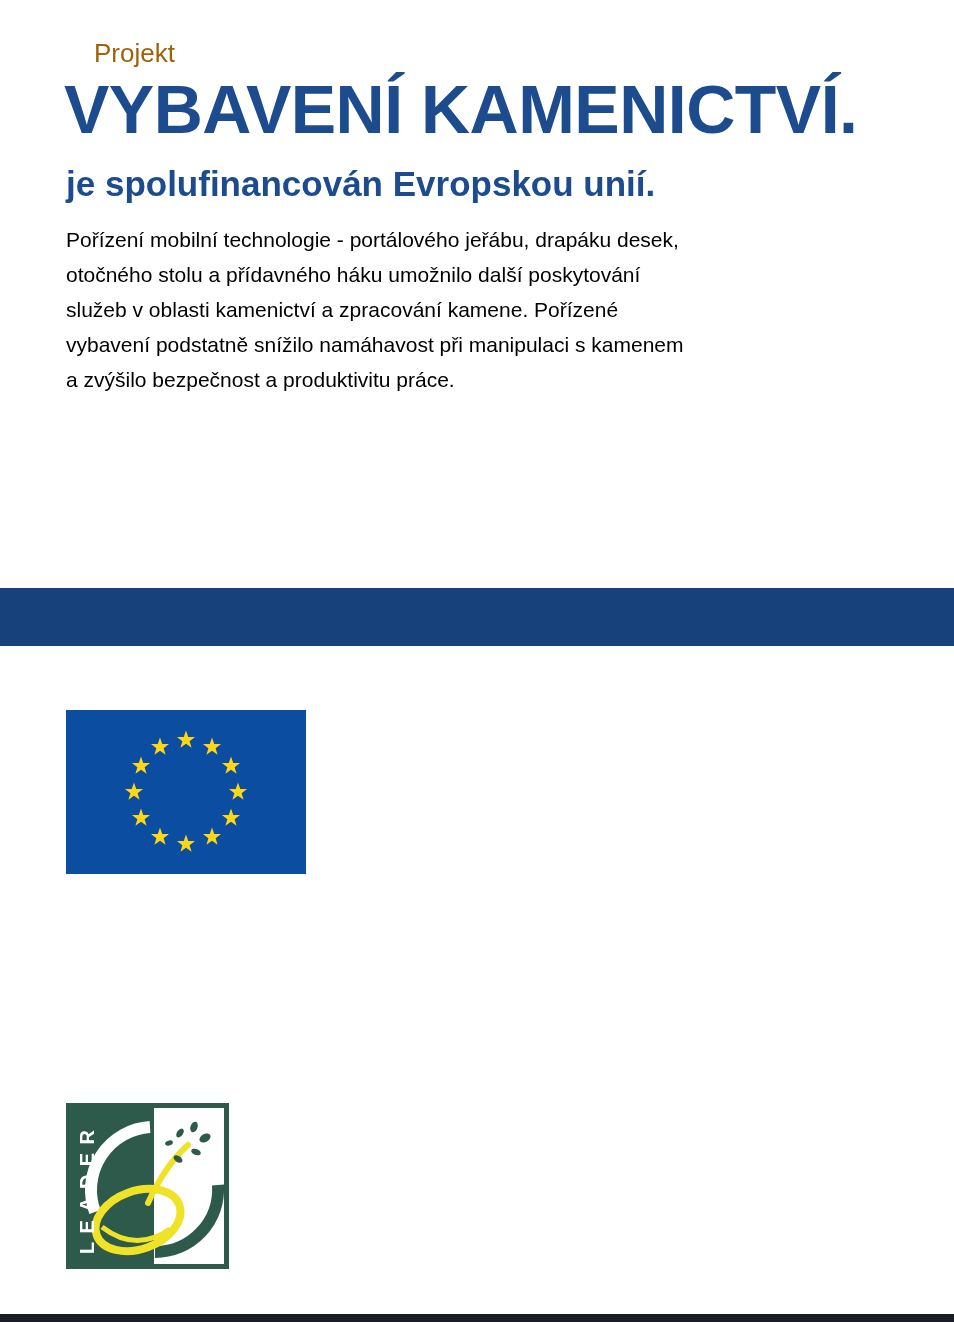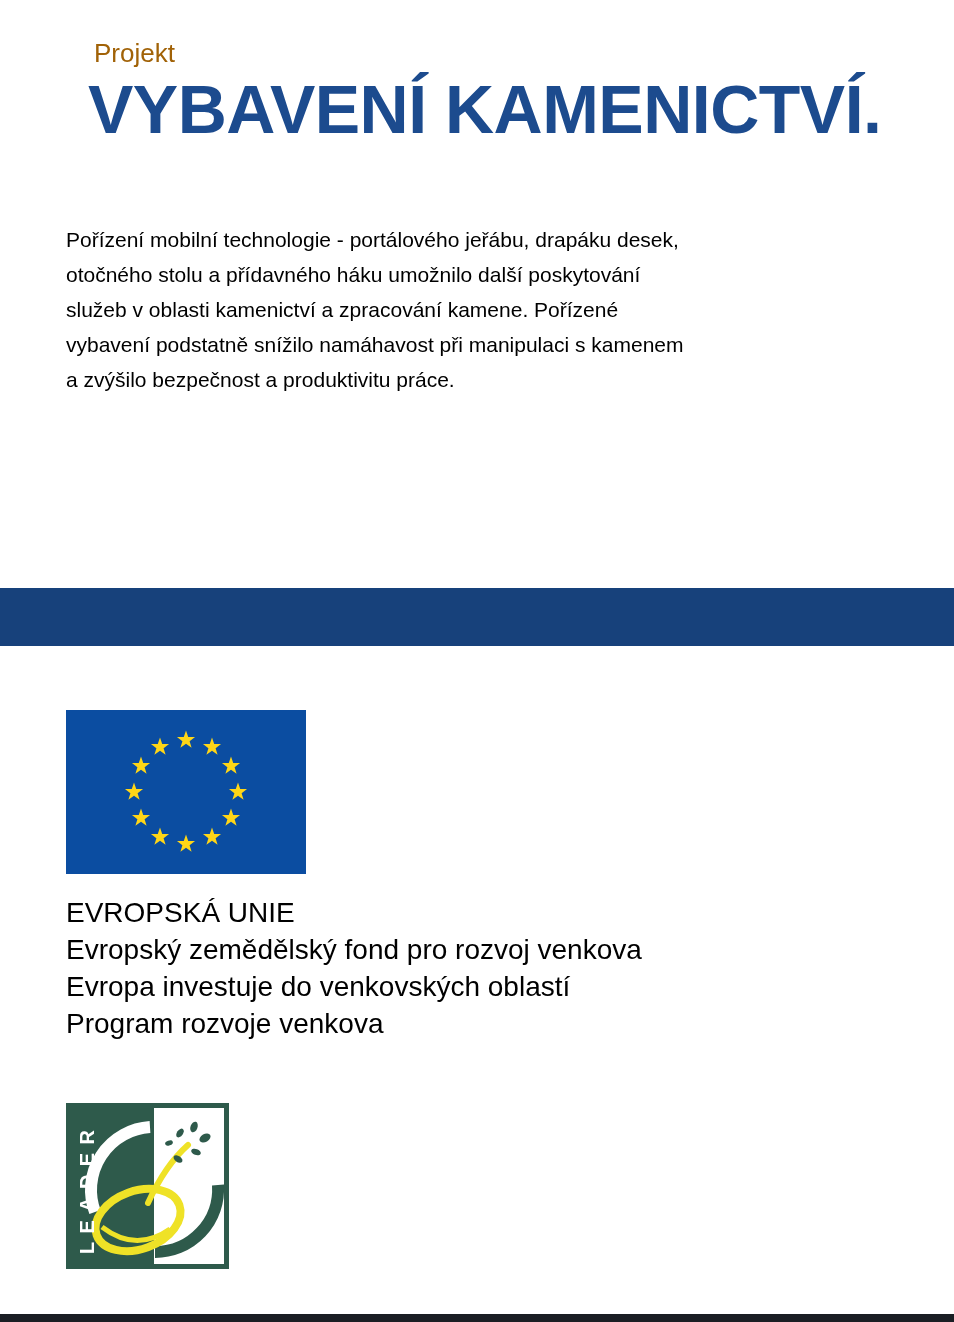--- a/index.html
+++ b/index.html
@@ -22,21 +22,20 @@
   }
   .title {
     position: absolute;
     left: 64px; top: 74px;
     font-size: 68px;
     line-height: 1.05;
     font-weight: 700;
     color: #1C4B8E;
     letter-spacing: -0.5px;
     white-space: nowrap;
-    margin-left: 24px;
   }
   .subtitle {
     position: absolute;
     left: 66px; top: 164px;
     font-size: 35px;
     font-weight: 700;
     color: #1C4B8E;
     white-space: nowrap;
   }
   .body-text {
@@ -83,20 +82,21 @@
 </style>
 </head>
 <body>
 
 <div class="page">
 
   <div class="kicker">Projekt</div>
 
   <h1 class="title">VYBAVENÍ KAMENICTVÍ.</h1>
 
+  <div class="subtitle">je spolufinancován Evropskou unií.</div>
 
   <div class="body-text">Pořízení mobilní technologie - portálového jeřábu, drapáku desek,
 otočného stolu a přídavného háku umožnilo další poskytování
 služeb v oblasti kamenictví a zpracování kamene. Pořízené
 vybavení podstatně snížilo namáhavost při manipulaci s kamenem
 a zvýšilo bezpečnost a produktivitu práce.</div>
 
   <div class="band"></div>
 
   <svg class="eu-flag" viewBox="0 0 240 164" xmlns="http://www.w3.org/2000/svg" aria-hidden="true">
@@ -110,24 +110,20 @@
       <polygon points="0,-10 2.35,-3.24 9.51,-3.09 3.8,1.24 5.88,8.09 0,4 -5.88,8.09 -3.8,1.24 -9.51,-3.09 -2.35,-3.24" transform="translate(146,127) scale(0.95)"></polygon>
       <polygon points="0,-10 2.35,-3.24 9.51,-3.09 3.8,1.24 5.88,8.09 0,4 -5.88,8.09 -3.8,1.24 -9.51,-3.09 -2.35,-3.24" transform="translate(120,134) scale(0.95)"></polygon>
       <polygon points="0,-10 2.35,-3.24 9.51,-3.09 3.8,1.24 5.88,8.09 0,4 -5.88,8.09 -3.8,1.24 -9.51,-3.09 -2.35,-3.24" transform="translate(94,127) scale(0.95)"></polygon>
       <polygon points="0,-10 2.35,-3.24 9.51,-3.09 3.8,1.24 5.88,8.09 0,4 -5.88,8.09 -3.8,1.24 -9.51,-3.09 -2.35,-3.24" transform="translate(75,108) scale(0.95)"></polygon>
       <polygon points="0,-10 2.35,-3.24 9.51,-3.09 3.8,1.24 5.88,8.09 0,4 -5.88,8.09 -3.8,1.24 -9.51,-3.09 -2.35,-3.24" transform="translate(68,82) scale(0.95)"></polygon>
       <polygon points="0,-10 2.35,-3.24 9.51,-3.09 3.8,1.24 5.88,8.09 0,4 -5.88,8.09 -3.8,1.24 -9.51,-3.09 -2.35,-3.24" transform="translate(75,56) scale(0.95)"></polygon>
       <polygon points="0,-10 2.35,-3.24 9.51,-3.09 3.8,1.24 5.88,8.09 0,4 -5.88,8.09 -3.8,1.24 -9.51,-3.09 -2.35,-3.24" transform="translate(94,37) scale(0.95)"></polygon>
     </g>
   </svg>
 
-  <div class="eu-lines">EVROPSKÁ UNIE
-Evropský zemědělský fond pro rozvoj venkova
-Evropa investuje do venkovských oblastí
-Program rozvoje venkova</div>
 
   <svg class="leader-logo" viewBox="0 0 163 166" xmlns="http://www.w3.org/2000/svg" aria-hidden="true">
 
     <rect x="2.5" y="2.5" width="158" height="161" fill="#ffffff" stroke="#2E5A4B" stroke-width="5"></rect>
 
     <rect x="0" y="0" width="88" height="166" fill="#2E5A4B"></rect>
 
     <path d="M 84 24 A 63 63 0 0 0 29 109" fill="none" stroke="#ffffff" stroke-width="12"></path>
     <path d="M 152 82 A 63 63 0 0 1 89 149" fill="none" stroke="#2E5A4B" stroke-width="12"></path>
 

